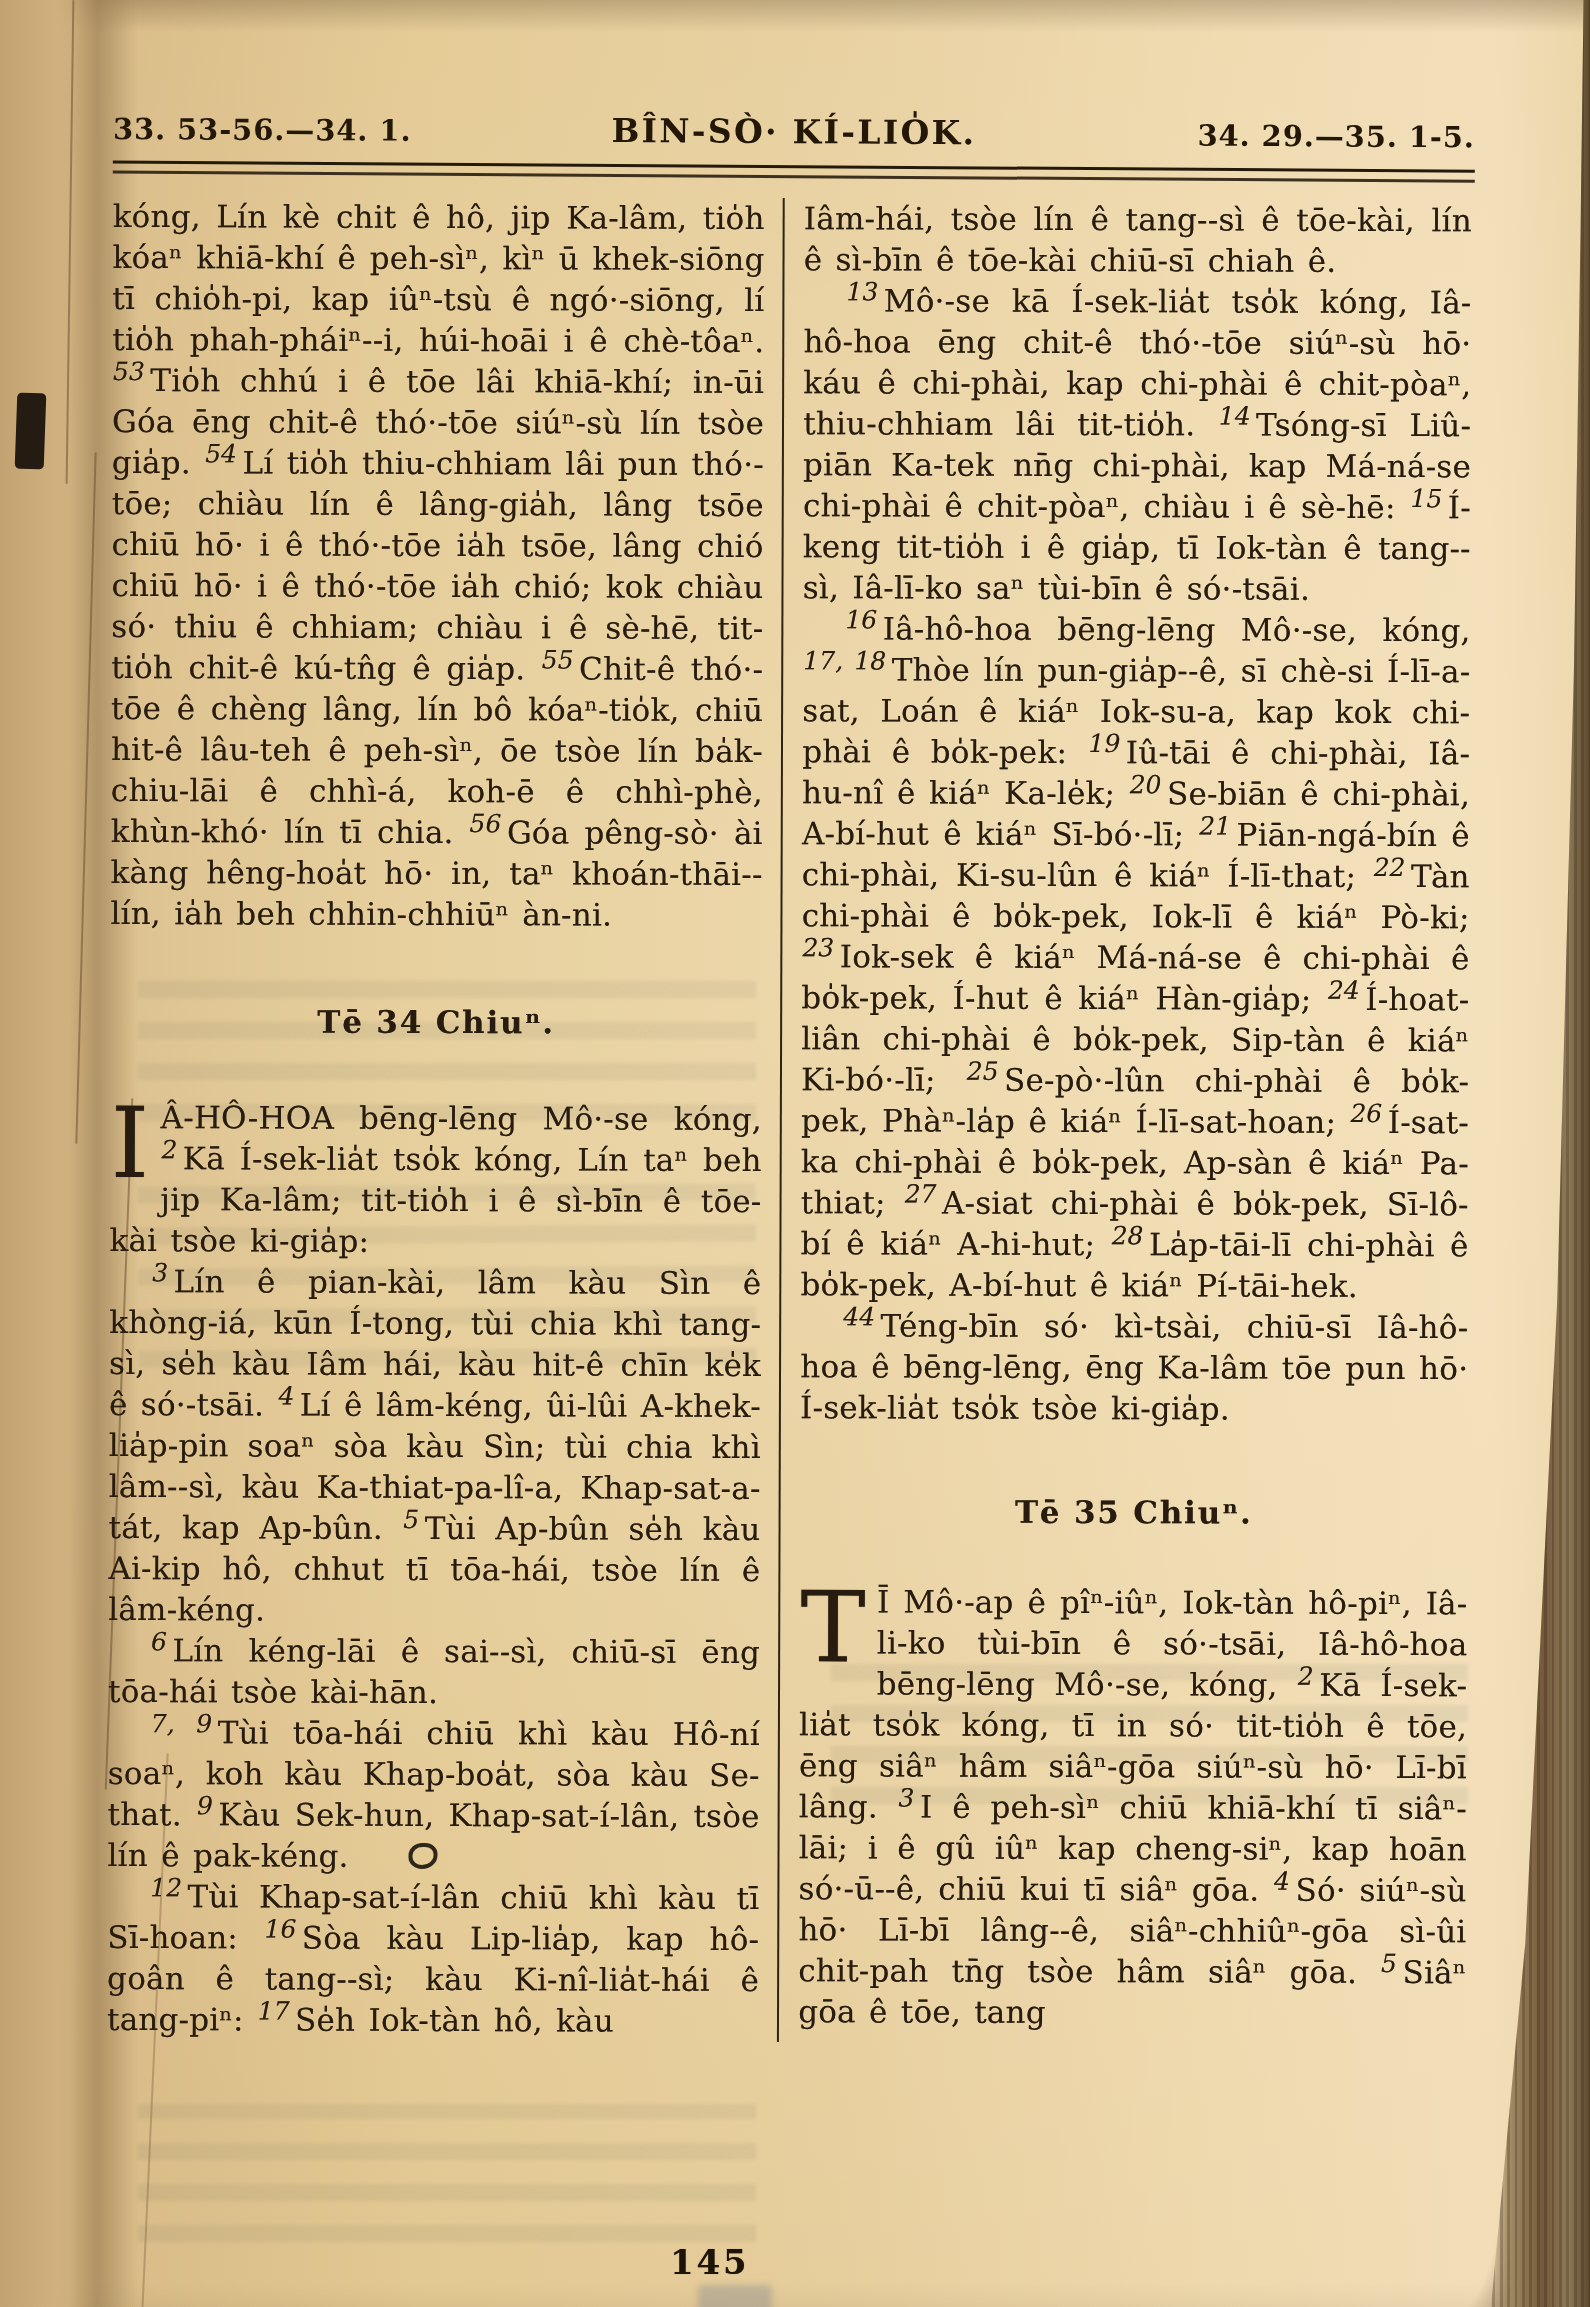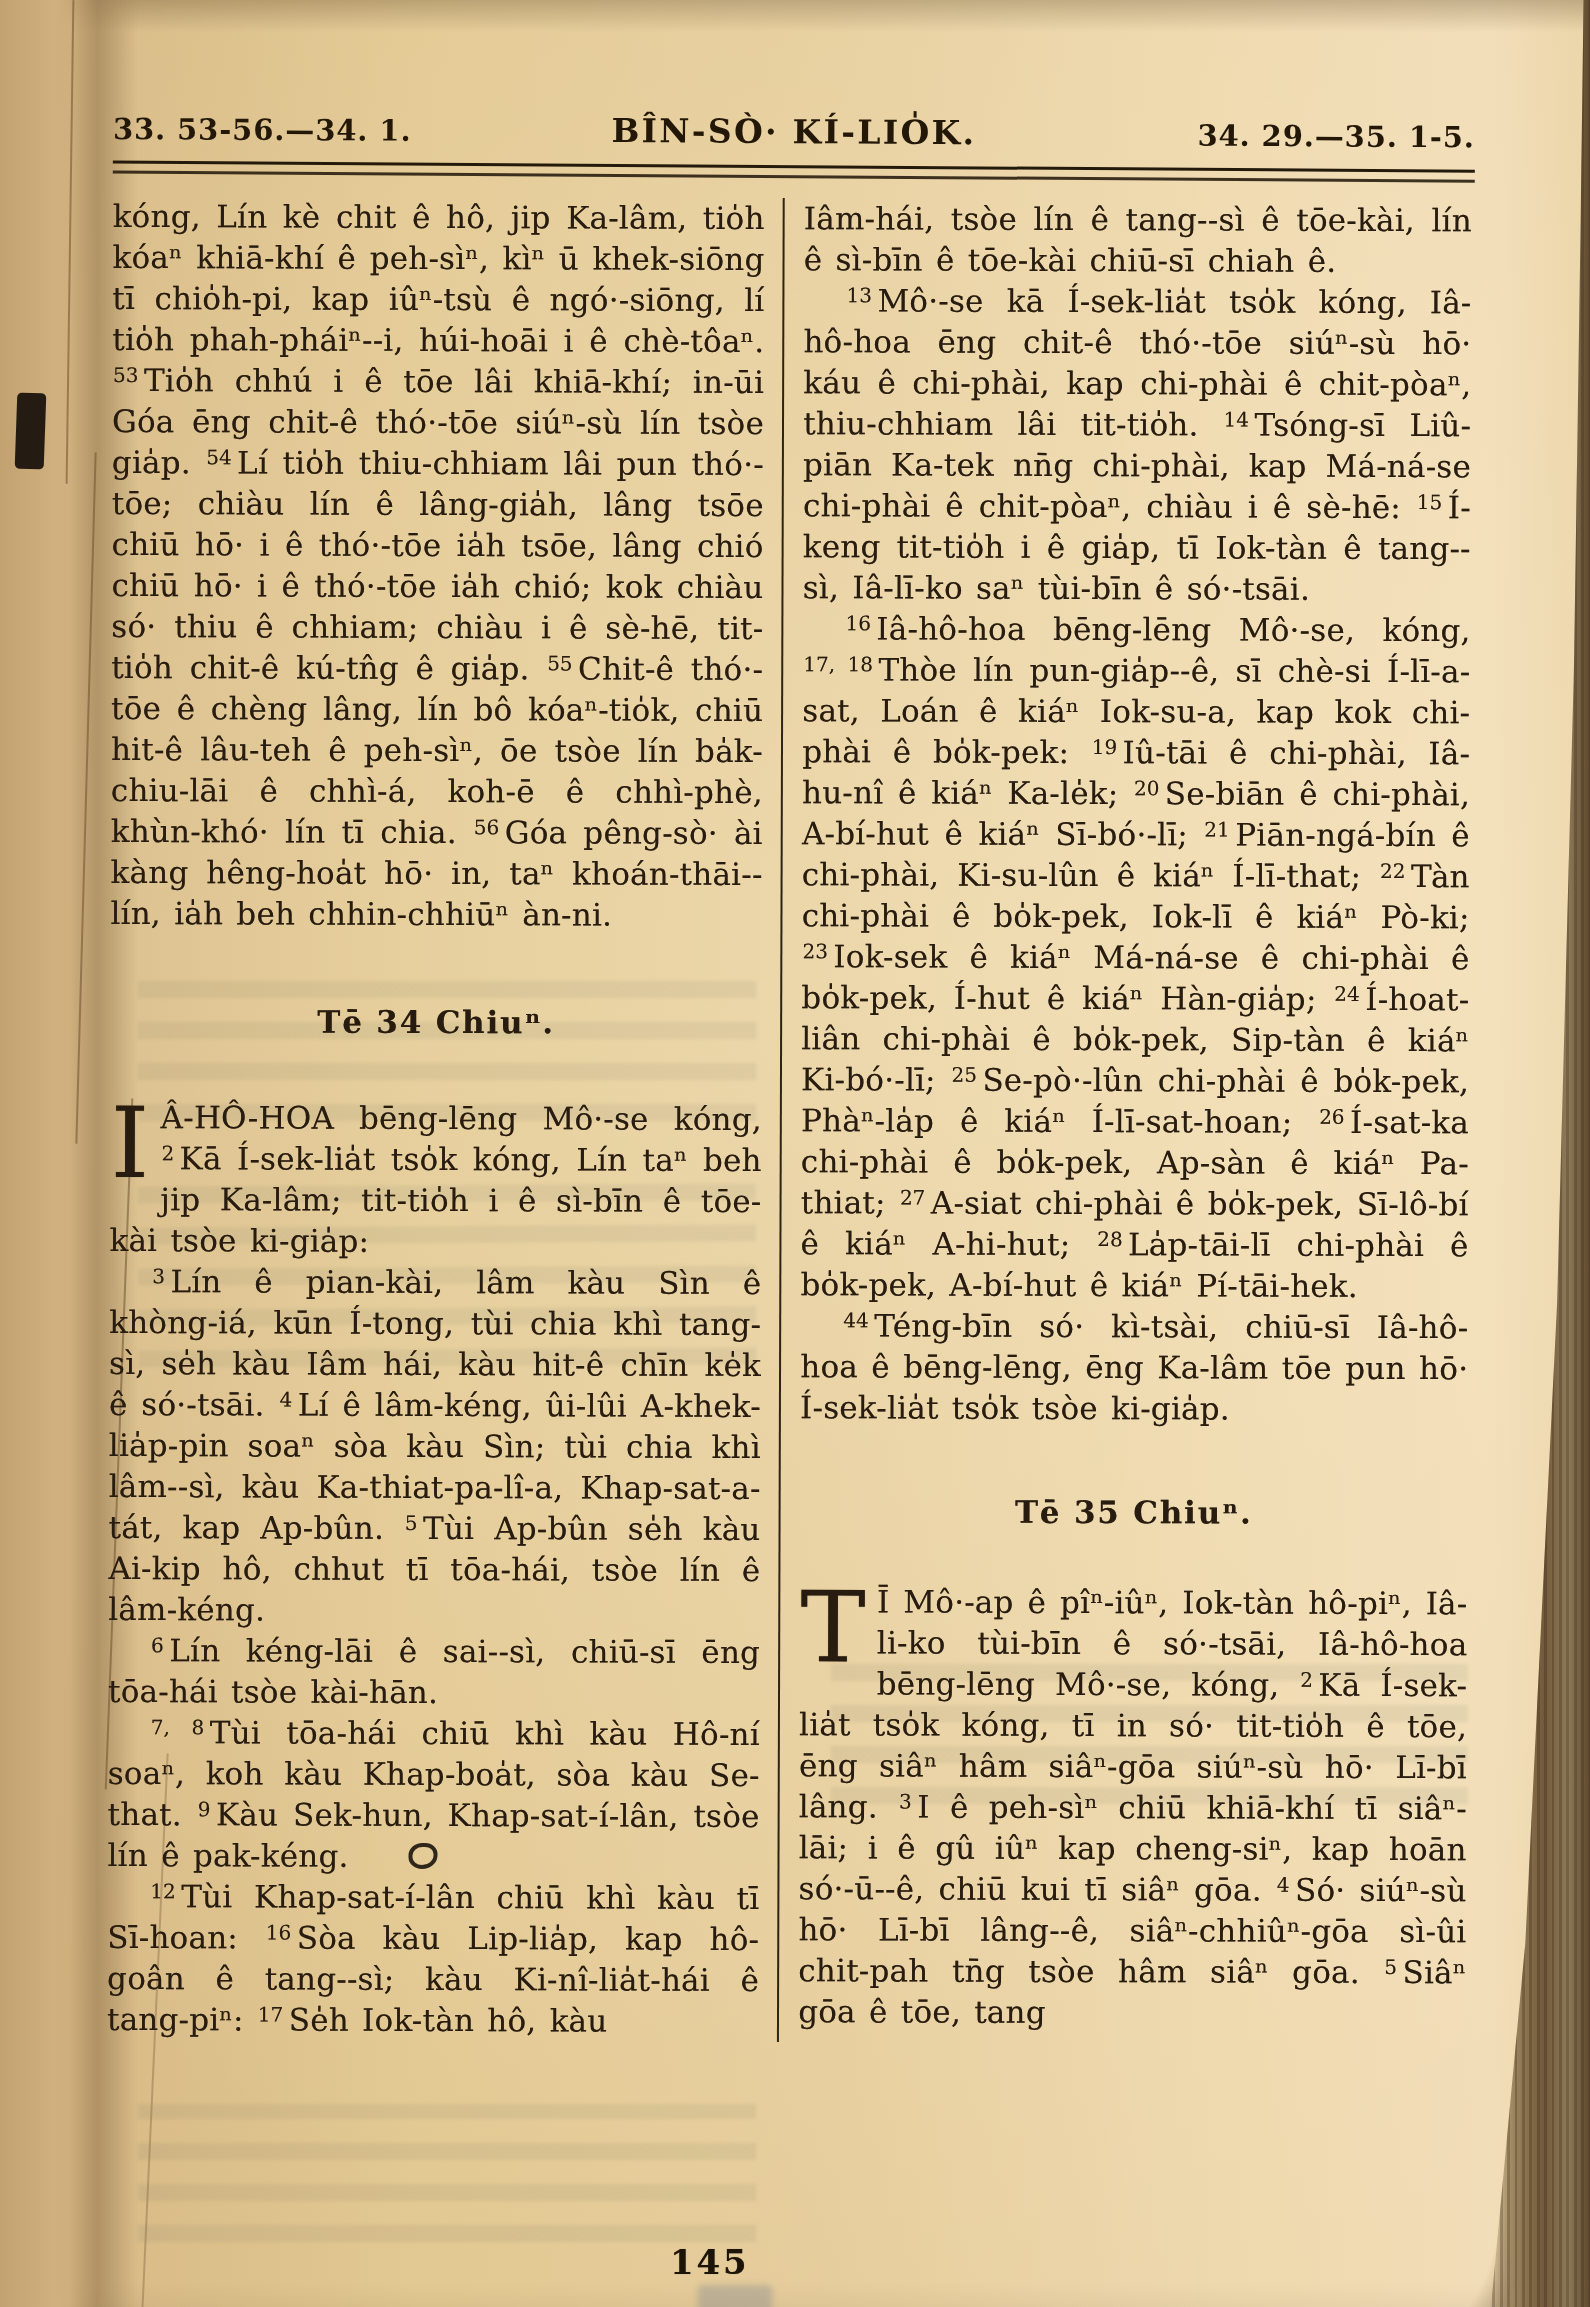--- a/index.html
+++ b/index.html
@@ -57,22 +57,22 @@
   .rule-double .r1{border-top:3.2px solid #241a0c;}
   .rule-double .r2{border-top:3.7px solid #2e2212;margin-top:7.4px;opacity:.92;}
   .columns{display:flex;margin-top:19.4px;}
   .col{width:652px;}
   .col.right{width:668px;}
   .divider{width:2.3px;background:#2e2414;margin-left:17.5px;margin-right:19.4px;}
   p.verse{margin:0;text-align:justify;font-size:31px;line-height:41px;
     letter-spacing:0.2px;word-spacing:3.2px;text-indent:42px;
     text-shadow:0 0 0.6px rgba(40,28,12,0.55);}
   p.verse.noindent{text-indent:0;}
-  sup.vnum{font-size:20px;line-height:0;position:relative;top:-0.42em;vertical-align:baseline;
-    margin:0 5.5px 0 0.9px;letter-spacing:0;}
+  sup.vnum{font-size:25px;line-height:0;position:relative;top:-0.42em;vertical-align:baseline;
+    margin:0 5.5px 0 0.9px;letter-spacing:0;font-style:italic;}
   .chapter-heading{text-align:center;font-weight:bold;font-size:31px;letter-spacing:1.8px;
     margin:69px 0 58px;text-shadow:0 0 0.6px rgba(40,28,12,0.5);}
   .col.right .chapter-heading{margin:65px 0 52px;}
   span.dropcap{float:left;font-size:98px;line-height:78px;padding:7.4px 11px 0 0.9px;
     text-shadow:0 0 0.9px rgba(40,28,12,0.5);}
   span.inkblot{display:inline-block;width:21px;height:17.5px;border:4.6px solid #17100a;
     border-radius:52% 46% 58% 50%;vertical-align:-1.8px;margin-left:60px;opacity:.88;}
   .page-number{position:absolute;left:670px;top:2242px;font-size:34px;font-weight:600;
     letter-spacing:2.8px;color:#1d1408;text-shadow:0 0 0.7px rgba(30,20,8,0.6);text-align:right;}
 </style>
@@ -106,21 +106,21 @@
       <div class="r1"></div>
       <div class="r2"></div>
     </div>
     <div class="columns">
       <div class="col left">
           <p class="verse noindent">kóng, Lín kè chit ê hô, jip Ka-lâm, tio̍h kóaⁿ khiā-khí ê peh-sìⁿ, kìⁿ ū khek-siōng tī chio̍h-pi, kap iûⁿ-tsù ê ngó·-siōng, lí tio̍h phah-pháiⁿ--i, húi-hoāi i ê chè-tôaⁿ. <sup class="vnum">53</sup>Tio̍h chhú i ê tōe lâi khiā-khí; in-ūi Góa ēng chit-ê thó·-tōe siúⁿ-sù lín tsòe gia̍p. <sup class="vnum">54</sup>Lí tio̍h thiu-chhiam lâi pun thó·-tōe; chiàu lín ê lâng-gia̍h, lâng tsōe chiū hō· i ê thó·-tōe ia̍h tsōe, lâng chió chiū hō· i ê thó·-tōe ia̍h chió; kok chiàu só· thiu ê chhiam; chiàu i ê sè-hē, tit-tio̍h chit-ê kú-tn̂g ê gia̍p. <sup class="vnum">55</sup>Chit-ê thó·-tōe ê chèng lâng, lín bô kóaⁿ-tio̍k, chiū hit-ê lâu-teh ê peh-sìⁿ, ōe tsòe lín ba̍k-chiu-lāi ê chhì-á, koh-ē ê chhì-phè, khùn-khó· lín tī chia. <sup class="vnum">56</sup>Góa pêng-sò· ài kàng hêng-hoa̍t hō· in, taⁿ khoán-thāi--lín, ia̍h beh chhin-chhiūⁿ àn-ni.</p>
           <div class="chapter-heading">Tē 34 Chiuⁿ.</div>
           <p class="verse noindent"><span class="dropcap">I</span>Â-HÔ-HOA bēng-lēng Mô·-se kóng, <sup class="vnum">2</sup>Kā Í-sek-lia̍t tso̍k kóng, Lín taⁿ beh jip Ka-lâm; tit-tio̍h i ê sì-bīn ê tōe-kài tsòe ki-gia̍p:</p>
           <p class="verse"><sup class="vnum">3</sup>Lín ê pian-kài, lâm kàu Sìn ê khòng-iá, kūn Í-tong, tùi chia khì tang-sì, se̍h kàu Iâm hái, kàu hit-ê chīn ke̍k ê só·-tsāi. <sup class="vnum">4</sup>Lí ê lâm-kéng, ûi-lûi A-khek-lia̍p-pin soaⁿ sòa kàu Sìn; tùi chia khì lâm--sì, kàu Ka-thiat-pa-lî-a, Khap-sat-a-tát, kap Ap-bûn. <sup class="vnum">5</sup>Tùi Ap-bûn se̍h kàu Ai-kip hô, chhut tī tōa-hái, tsòe lín ê lâm-kéng.</p>
           <p class="verse"><sup class="vnum">6</sup>Lín kéng-lāi ê sai--sì, chiū-sī ēng tōa-hái tsòe kài-hān.</p>
-          <p class="verse"><sup class="vnum">7, 8</sup>Tùi tōa-hái chiū khì kàu Hô-ní soaⁿ, koh kàu Khap-boa̍t, sòa kàu Se-that. <sup class="vnum">9</sup>Kàu Sek-hun, Khap-sat-í-lân, tsòe lín ê pak-kéng.<span class="inkblot"></span></p>
+          <p class="verse"><sup class="vnum">7, 9</sup>Tùi tōa-hái chiū khì kàu Hô-ní soaⁿ, koh kàu Khap-boa̍t, sòa kàu Se-that. <sup class="vnum">9</sup>Kàu Sek-hun, Khap-sat-í-lân, tsòe lín ê pak-kéng.<span class="inkblot"></span></p>
           <p class="verse"><sup class="vnum">12</sup>Tùi Khap-sat-í-lân chiū khì kàu tī Sī-hoan: <sup class="vnum">16</sup>Sòa kàu Lip-lia̍p, kap hô-goân ê tang--sì; kàu Ki-nî-lia̍t-hái ê tang-piⁿ: <sup class="vnum">17</sup>Se̍h Iok-tàn hô, kàu</p>
         </div>
       <div class="divider"></div>
       <div class="col right">
           <p class="verse noindent">Iâm-hái, tsòe lín ê tang--sì ê tōe-kài, lín ê sì-bīn ê tōe-kài chiū-sī chiah ê.</p>
           <p class="verse"><sup class="vnum">13</sup>Mô·-se kā Í-sek-lia̍t tso̍k kóng, Iâ-hô-hoa ēng chit-ê thó·-tōe siúⁿ-sù hō· káu ê chi-phài, kap chi-phài ê chit-pòaⁿ, thiu-chhiam lâi tit-tio̍h. <sup class="vnum">14</sup>Tsóng-sī Liû-piān Ka-tek nn̄g chi-phài, kap Má-ná-se chi-phài ê chit-pòaⁿ, chiàu i ê sè-hē: <sup class="vnum">15</sup>Í-keng tit-tio̍h i ê gia̍p, tī Iok-tàn ê tang--sì, Iâ-lī-ko saⁿ tùi-bīn ê só·-tsāi.</p>
           <p class="verse"><sup class="vnum">16</sup>Iâ-hô-hoa bēng-lēng Mô·-se, kóng, <sup class="vnum">17, 18</sup>Thòe lín pun-gia̍p--ê, sī chè-si Í-lī-a-sat, Loán ê kiáⁿ Iok-su-a, kap kok chi-phài ê bo̍k-pek: <sup class="vnum">19</sup>Iû-tāi ê chi-phài, Iâ-hu-nî ê kiáⁿ Ka-le̍k; <sup class="vnum">20</sup>Se-biān ê chi-phài, A-bí-hut ê kiáⁿ Sī-bó·-lī; <sup class="vnum">21</sup>Piān-ngá-bín ê chi-phài, Ki-su-lûn ê kiáⁿ Í-lī-that; <sup class="vnum">22</sup>Tàn chi-phài ê bo̍k-pek, Iok-lī ê kiáⁿ Pò-ki; <sup class="vnum">23</sup>Iok-sek ê kiáⁿ Má-ná-se ê chi-phài ê bo̍k-pek, Í-hut ê kiáⁿ Hàn-gia̍p; <sup class="vnum">24</sup>Í-hoat-liân chi-phài ê bo̍k-pek, Sip-tàn ê kiáⁿ Ki-bó·-lī; <sup class="vnum">25</sup>Se-pò·-lûn chi-phài ê bo̍k-pek, Phàⁿ-la̍p ê kiáⁿ Í-lī-sat-hoan; <sup class="vnum">26</sup>Í-sat-ka chi-phài ê bo̍k-pek, Ap-sàn ê kiáⁿ Pa-thiat; <sup class="vnum">27</sup>A-siat chi-phài ê bo̍k-pek, Sī-lô-bí ê kiáⁿ A-hi-hut; <sup class="vnum">28</sup>La̍p-tāi-lī chi-phài ê bo̍k-pek, A-bí-hut ê kiáⁿ Pí-tāi-hek.</p>
           <p class="verse"><sup class="vnum">44</sup>Téng-bīn só· kì-tsài, chiū-sī Iâ-hô-hoa ê bēng-lēng, ēng Ka-lâm tōe pun hō· Í-sek-lia̍t tso̍k tsòe ki-gia̍p.</p>
           <div class="chapter-heading">Tē 35 Chiuⁿ.</div>
           <p class="verse noindent"><span class="dropcap">T</span>Ī Mô·-ap ê pîⁿ-iûⁿ, Iok-tàn hô-piⁿ, Iâ-li-ko tùi-bīn ê só·-tsāi, Iâ-hô-hoa bēng-lēng Mô·-se, kóng, <sup class="vnum">2</sup>Kā Í-sek-lia̍t tso̍k kóng, tī in só· tit-tio̍h ê tōe, ēng siâⁿ hâm siâⁿ-gōa siúⁿ-sù hō· Lī-bī lâng. <sup class="vnum">3</sup>I ê peh-sìⁿ chiū khiā-khí tī siâⁿ-lāi; i ê gû iûⁿ kap cheng-siⁿ, kap hoān só·-ū--ê, chiū kui tī siâⁿ gōa. <sup class="vnum">4</sup>Só· siúⁿ-sù hō· Lī-bī lâng--ê, siâⁿ-chhiûⁿ-gōa sì-ûi chit-pah tn̄g tsòe hâm siâⁿ gōa. <sup class="vnum">5</sup>Siâⁿ gōa ê tōe, tang</p>

